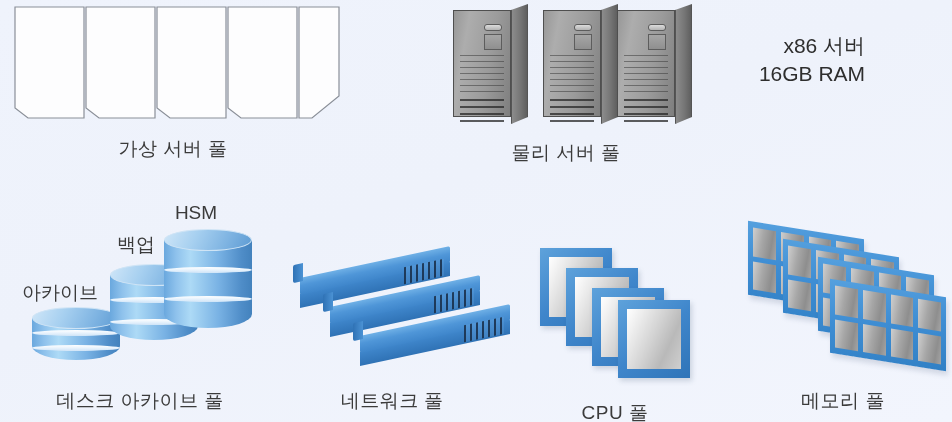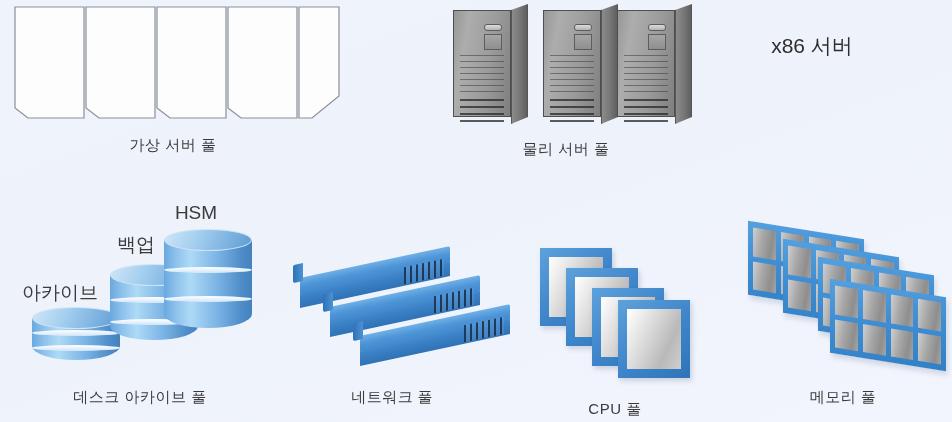--- a/index.html
+++ b/index.html
@@ -19,21 +19,21 @@
     position: relative;
     width: 952px;
     height: 422px;
     background: linear-gradient(160deg, #eff3fc 0%, #eef2fb 45%, #f2f5fd 100%);
   }
 
   
   .pool-label {
     position: absolute;
     color: #3b3b3b;
-    font-size: 15px;
+    font-size: 19px;
     letter-spacing: 0.5px;
     text-align: center;
     white-space: nowrap;
     transform: translateX(-50%);
   }
   .sub-label {
     position: absolute;
     color: #3b3b3b;
     font-size: 19px;
     white-space: nowrap;
@@ -247,20 +247,21 @@
         <div class="panel"></div>
         <div class="vents-a"></div>
         <div class="vents-b"></div>
       </div>
     </div>
     <div class="pool-label" style="left:566px; top:140px;">물리 서버 풀</div>
   </div>
 
   <div class="spec-block" style="left:812px; top:32px;">
     <div>x86 서버</div>
+    <div>16GB RAM</div>
   </div>
 
   <div>
 
     <div class="cyl" style="left:32px; top:318px; width:88px; height:42px;">
       <div class="body"></div>
       <div class="ring" style="top:12px;"></div>
       <div class="ring" style="top:27px;"></div>
       <div class="top"></div>
     </div>

